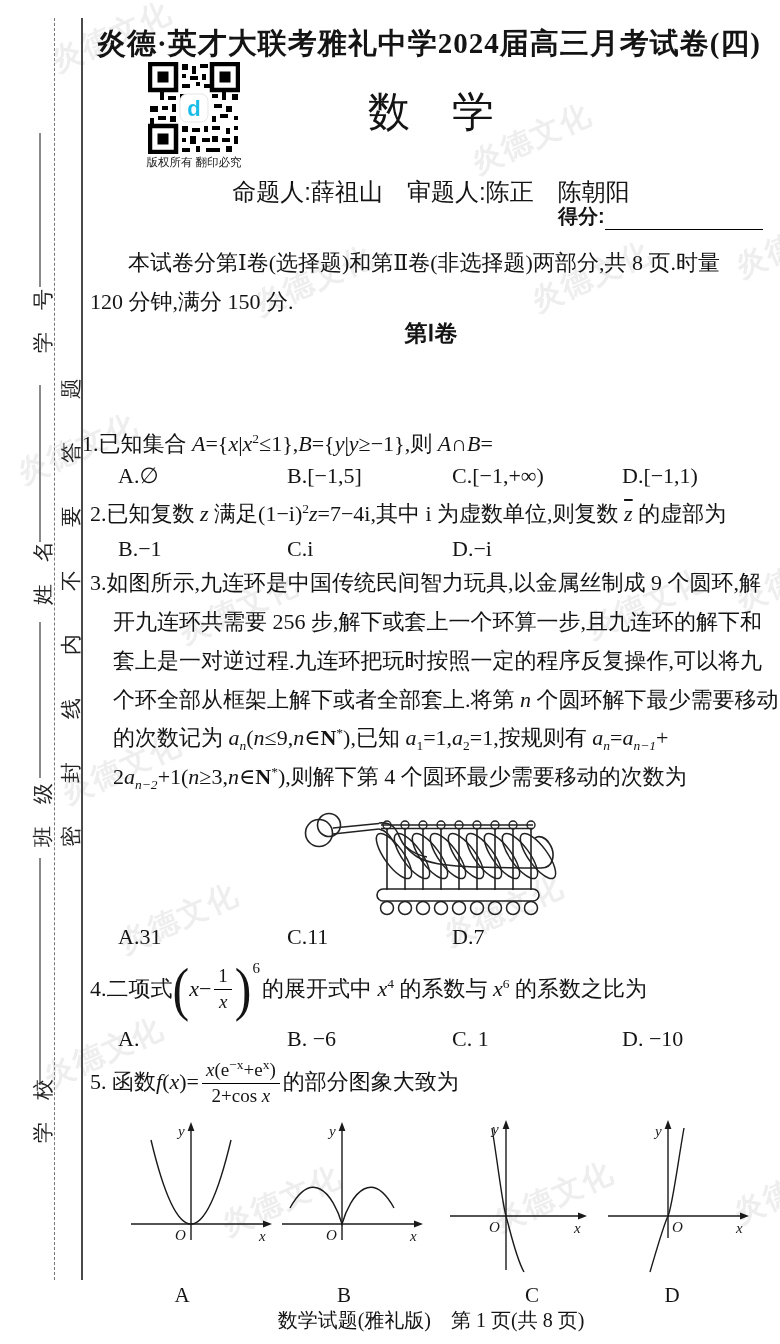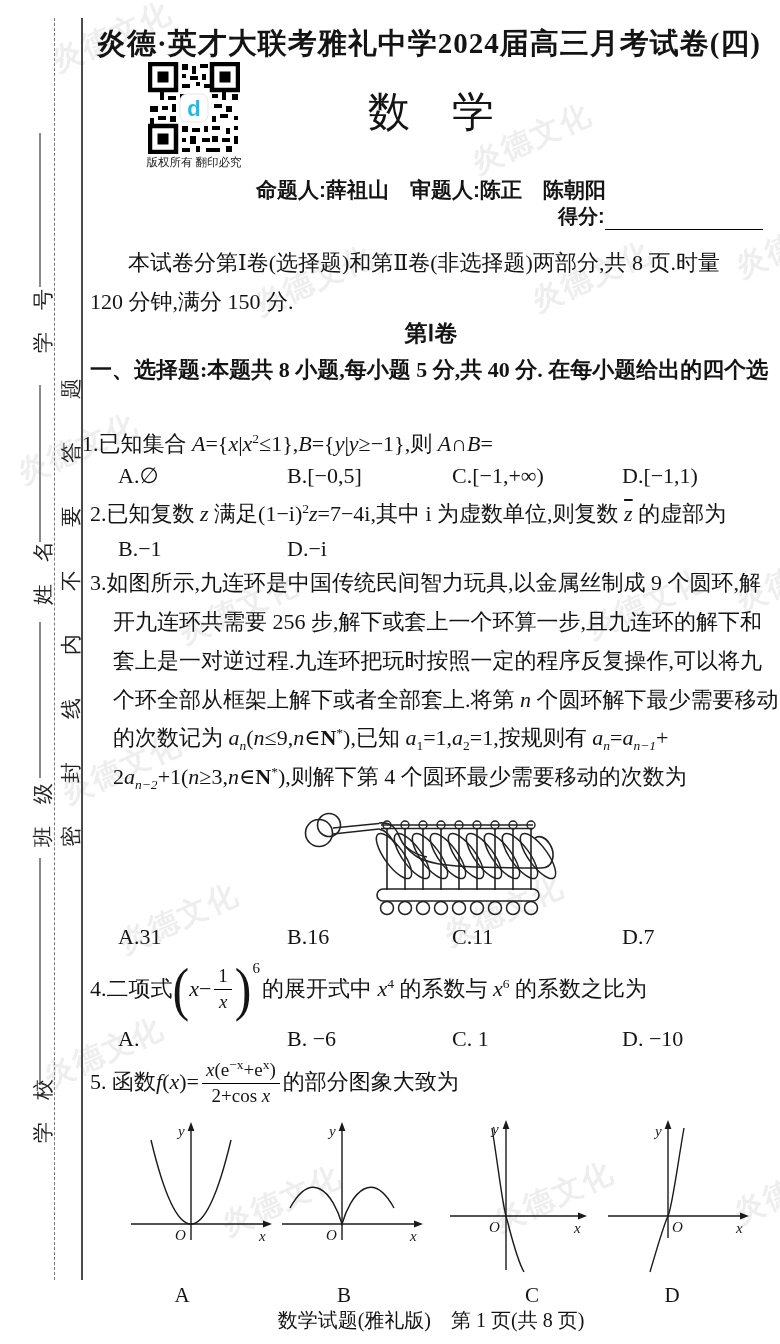--- a/index.html
+++ b/index.html
@@ -14,28 +14,28 @@
               letter-spacing:22px;padding-left:22px;box-sizing:border-box;text-align:center;
               transform:rotate(-90deg);}
   .seal-text{left:-162px;top:606px;width:460px;height:22px;font-size:21px;color:#222;
              white-space:nowrap;letter-spacing:43px;transform:rotate(-90deg);}
   
   .title{left:88px;top:24px;width:682px;text-align:center;font-size:29px;font-weight:bold;letter-spacing:1px;}
   .subject{left:90px;top:84px;width:682px;text-align:center;font-size:42px;font-weight:normal;}
   .qr{left:148px;top:62px;}
   .qr-caption{left:128px;top:155px;width:132px;text-align:center;font-size:11.5px;color:#222;
               font-family:"Liberation Sans","DejaVu Sans",sans-serif;}
-  .authors{left:90px;top:176px;width:682px;text-align:center;font-size:21px;font-weight:bold;
+  .authors{left:90px;top:176px;width:682px;text-align:center;font-size:24px;font-weight:normal;
            font-family:"Liberation Sans","DejaVu Sans",sans-serif;}
   .score{left:558px;top:203px;font-size:20px;font-weight:bold;
          font-family:"Liberation Sans","DejaVu Sans",sans-serif;}
   .score-line{display:inline-block;width:158px;height:20px;border-bottom:1.5px solid #000;vertical-align:bottom;}
   
   .t{font-size:22px;white-space:nowrap;}
-  .hei{font-family:Liberation Serif, serif;font-weight:bold;}
+  .hei{font-family:Liberation Sans, sans-serif;font-weight:bold;}
   .center{width:682px;left:90px;text-align:center;}
   .opts{left:90px;width:686px;display:grid;grid-template-columns:169px 165px 170px 1fr;
         padding-left:28px;box-sizing:border-box;font-size:22px;}
   sup{font-size:13.5px;}
   sub{font-size:13.5px;}
   i{font-family:"Liberation Serif","DejaVu Serif",serif;}
   .ov{text-decoration:overline;}
   .mathline{display:flex;align-items:center;font-size:22px;white-space:nowrap;}
   .frac{display:inline-flex;flex-direction:column;text-align:center;font-size:19px;
         line-height:1.18;margin:0 3px;vertical-align:middle;}
@@ -148,33 +148,33 @@
   <div class="abs subject">数　学</div>
   <div class="abs authors">命题人:薛祖山　审题人:陈正　陈朝阳</div>
   <div class="abs score">
     <span>得分:</span><span class="score-line"></span>
   </div>
 
   <div class="abs t" style="left:128px;top:248px">本试卷分第Ⅰ卷(选择题)和第Ⅱ卷(非选择题)两部分,共 8 页.时量</div>
   <div class="abs t" style="left:90px;top:287px">120 分钟,满分 150 分.</div>
 
   <div class="abs t hei center" style="top:318px;font-size:23px">第Ⅰ卷</div>
-  <div class="abs t hei" style="left:90px;top:355px">一、选择题:本题共 8 小题,每小题 5 分,共 40 分. 在每小题给出的四个选</div>
 
   <div class="abs t" style="left:82px;top:429px"><span>1.已知集合 </span><i>A</i><span>={</span><i>x</i><span>|</span><i>x</i><sup>2</sup><span>≤1},</span><i>B</i><span>={</span><i>y</i><span>|</span><i>y</i><span>≥−1},则 </span><i>A</i><span>∩</span><i>B</i><span>=</span></div>
   <div class="abs opts" style="top:463px">
     <span>A.∅</span>
-    <span>B.[−0,5]</span>
+    <span>B.[−1,5]</span>
     <span>C.[−1,+∞)</span>
     <span>D.[−1,1)</span>
   </div>
 
   <div class="abs t" style="left:90px;top:499px"><span>2.已知复数 </span><i>z</i><span> 满足(1−i)</span><sup>2</sup><i>z</i><span>=7−4i,其中 i 为虚数单位,则复数 </span><i class="ov">z</i><span> 的虚部为</span></div>
   <div class="abs opts" style="top:536px">
     <span>B.−1</span>
+    <span>C.i</span>
     <span>D.−i</span>
   </div>
 
   <div class="abs t" style="left:90px;top:568px">3.如图所示,九连环是中国传统民间智力玩具,以金属丝制成 9 个圆环,解</div>
   <div class="abs t" style="left:113px;top:607px">开九连环共需要 256 步,解下或套上一个环算一步,且九连环的解下和</div>
   <div class="abs t" style="left:113px;top:685px"><span>个环全部从框架上解下或者全部套上.将第 </span><i>n</i><span> 个圆环解下最少需要移动</span></div>
   <div class="abs t" style="left:113px;top:646px">套上是一对逆过程.九连环把玩时按照一定的程序反复操作,可以将九</div>
   <div class="abs t" style="left:113px;top:723px"><span>的次数记为 </span><i>a</i><sub><i>n</i></sub><span>(</span><i>n</i><span>≤9,</span><i>n</i><span>∈</span><b>N</b><sup>*</sup><span>),已知 </span><i>a</i><sub>1</sub><span>=1,</span><i>a</i><sub>2</sub><span>=1,按规则有 </span><i>a</i><sub><i>n</i></sub><span>=</span><i>a</i><sub><i>n−1</i></sub><span>+</span></div>
   <div class="abs t" style="left:113px;top:762px"><span>2</span><i>a</i><sub><i>n−2</i></sub><span>+1(</span><i>n</i><span>≥3,</span><i>n</i><span>∈</span><b>N</b><sup>*</sup><span>),则解下第 4 个圆环最少需要移动的次数为</span></div>
 
@@ -228,21 +228,20 @@
         <circle cx="156" cy="116" r="6.5"></circle>
         <circle cx="174" cy="116" r="6.5"></circle>
       <circle cx="192" cy="116" r="6.5"></circle>
         <circle cx="210" cy="116" r="6.5"></circle>
         <circle cx="228" cy="116" r="6.5"></circle>
     </g>
   </svg>
 
   <div class="abs opts" style="top:924px">
     <span>A.31</span>
-    <span>B.16</span>
     <span>C.11</span>
     <span>D.7</span>
   </div>
 
   <div class="abs mathline" style="left:90px;top:960px;height:58px">
     <span>4.二项式</span>
     <span class="bigp">(</span>
     <i>x</i>
     <span>−</span>
     <span class="frac">

